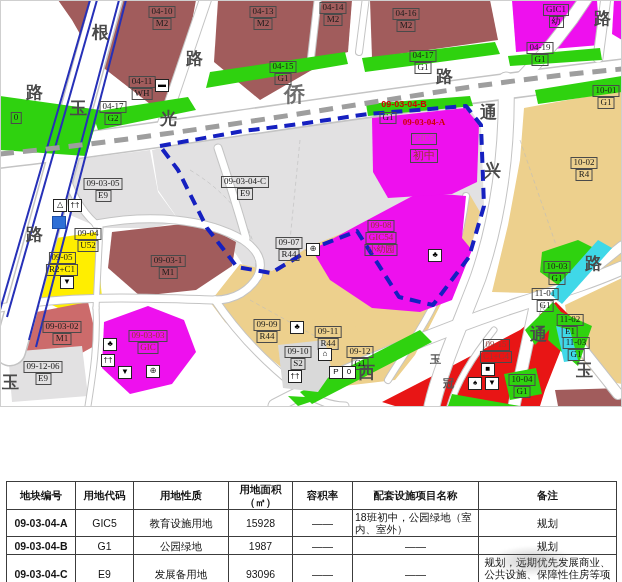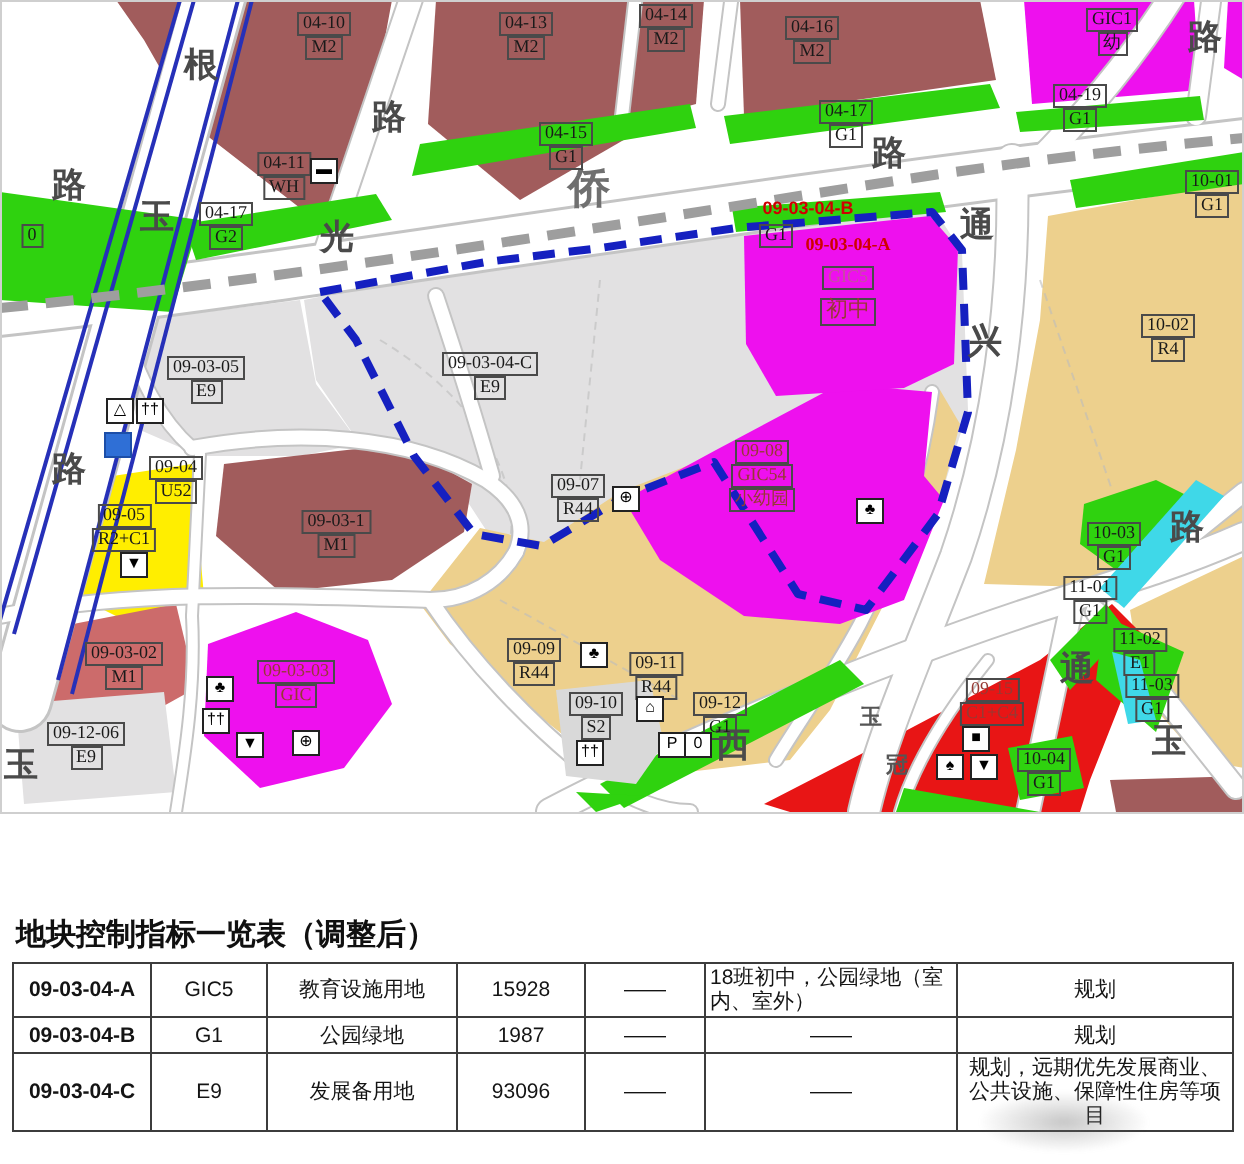--- a/index.html
+++ b/index.html
@@ -343,33 +343,41 @@
     <div class="icon" style="left:288px;top:370px">††</div>
     <div class="icon" style="left:428px;top:249px">♣</div>
     <div class="icon" style="left:318px;top:348px">⌂</div>
     <div class="icon" style="left:329px;top:366px">P</div>
     <div class="icon" style="left:342px;top:366px">0</div>
     <div class="icon" style="left:481px;top:363px">■</div>
     <div class="icon" style="left:468px;top:377px">♠</div>
     <div class="icon" style="left:485px;top:377px">▼</div>
   </div>
 
-  <div class="tbl-title">地块控制指标一览表（调整后）</div>
 
   <table class="ctl">
     <colgroup>
       <col style="width:69px">
         <col style="width:58px">
         <col style="width:95px">
         <col style="width:64px">
       <col style="width:60px">
         <col style="width:126px">
         <col style="width:138px">
     </colgroup>
     <tbody>
+        <tr style="height:28px">
+      <th>地块编号</th>
+      <th>用地代码</th>
+      <th>用地性质</th>
+      <th><span>用地面积</span><span class="unit">（㎡）</span></th>
+      <th>容积率</th>
+      <th>配套设施项目名称</th>
+      <th>备注</th>
+    </tr>
     <tr style="height:26px">
       <td class="bold">09-03-04-A</td>
       <td>GIC5</td>
       <td>教育设施用地</td>
       <td>15928</td>
       <td>——</td>
       <td style="text-align:left">18班初中，公园绿地（室内、室外）</td>
       <td>规划</td>
     </tr>
     <tr style="height:18px">

